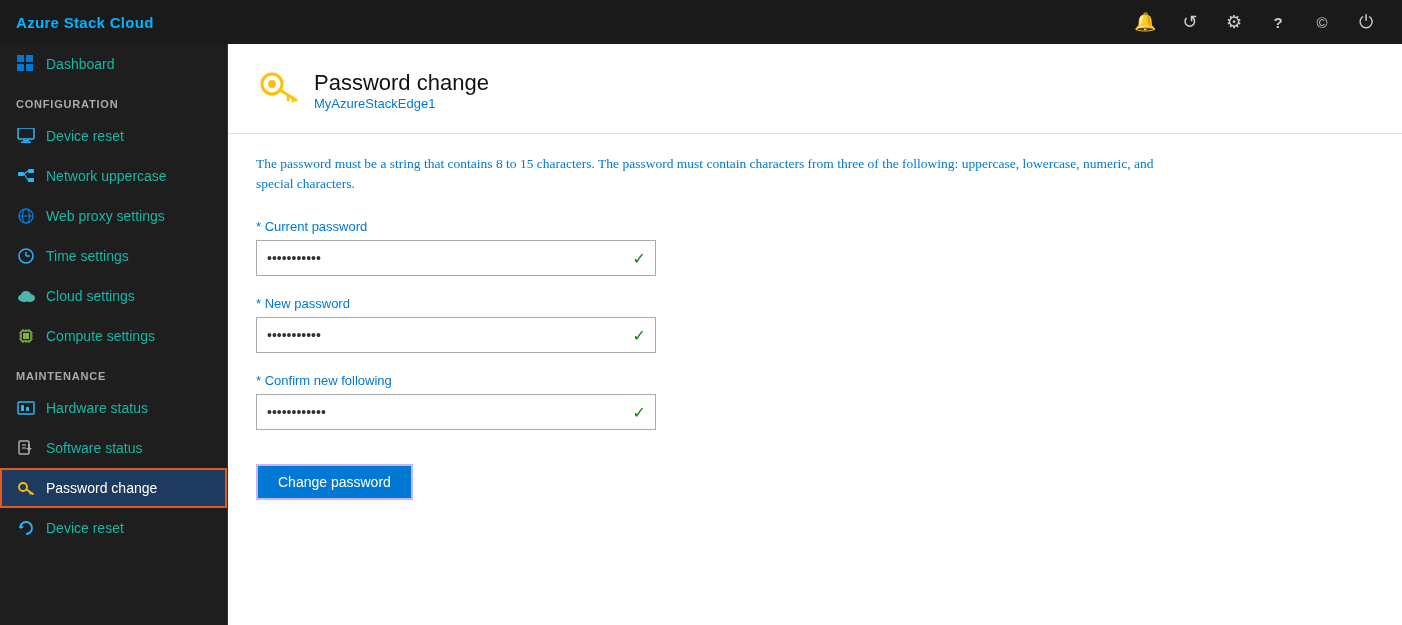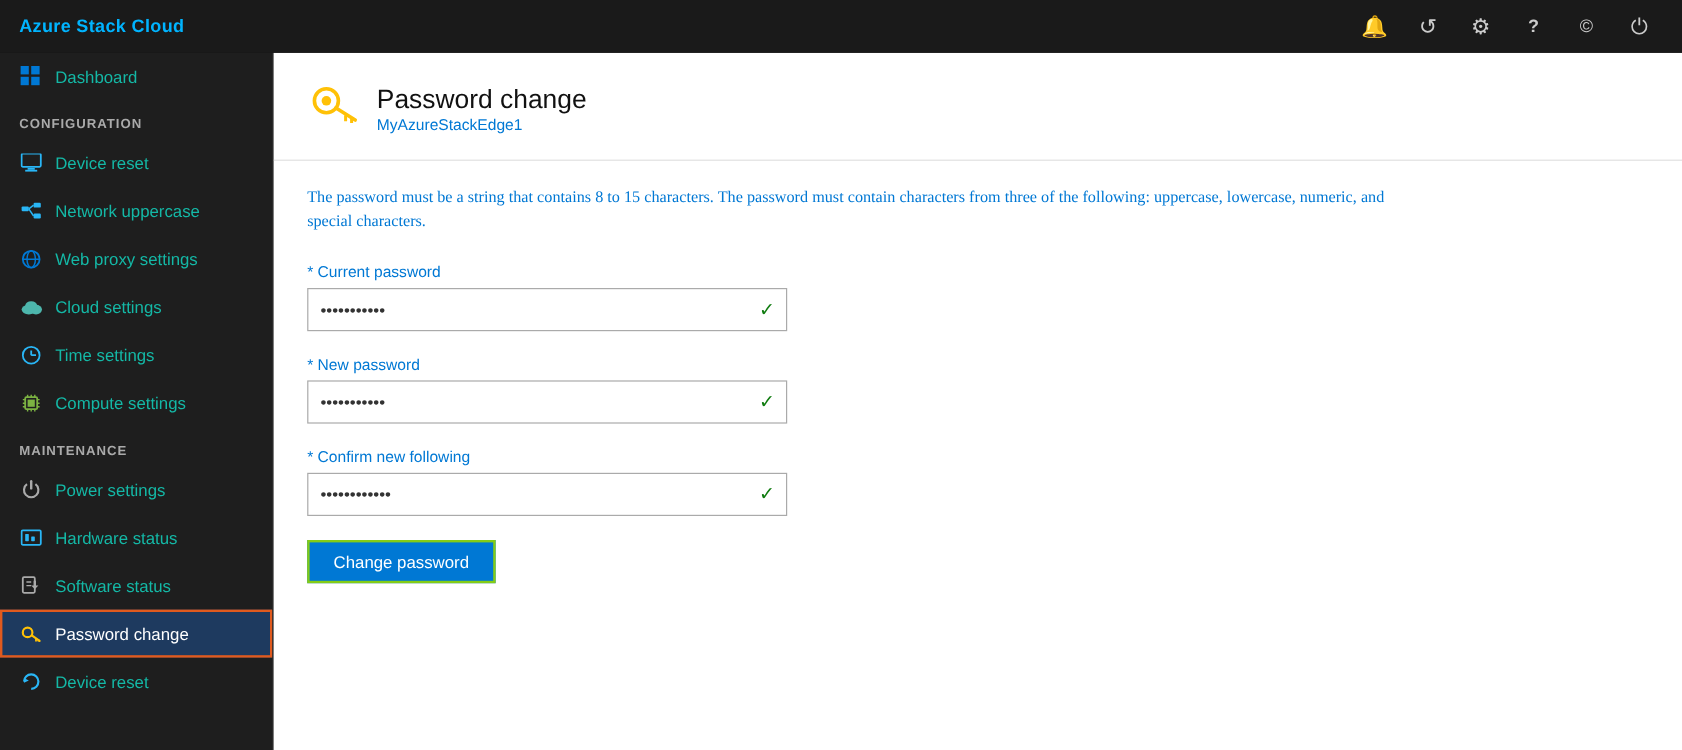--- a/index.html
+++ b/index.html
@@ -152,24 +152,25 @@
       position: absolute;
       right: 10px;
       top: 50%;
       transform: translateY(-50%);
       color: #107c10;
       font-size: 16px;
     }
     .change-password-btn {
       background: #0078d4;
       color: #fff;
-      border: 2px solid #84cc16;
+      border: 2px solid #c4b5fd;
       padding: 8px 20px;
       font-size: 14px;
       cursor: pointer;
+      margin-top: 14px;
     }
 
     
     .sidebar::-webkit-scrollbar { width: 4px; }
     .sidebar::-webkit-scrollbar-thumb { background: #444; }
   </style>
 </head>
 <body>
 
 <div class="topbar">
@@ -229,37 +230,37 @@
         <svg width="18" height="18" viewBox="0 0 18 18">
             <circle cx="9" cy="9" r="7" fill="none" stroke="#0078d4" stroke-width="1.5"></circle>
             <ellipse cx="9" cy="9" rx="3.5" ry="7" fill="none" stroke="#0078d4" stroke-width="1.2"></ellipse>
             <line x1="2" y1="9" x2="16" y2="9" stroke="#0078d4" stroke-width="1.2"></line>
           </svg>
       </div>
       <span>Web proxy settings</span>
     </div>
     <div class="sidebar-item">
       <div class="sidebar-icon">
+        <svg width="18" height="18" viewBox="0 0 18 18">
+            <circle cx="9" cy="9" r="7" fill="none" stroke="#29b6f6" stroke-width="1.5"></circle>
+            <line x1="9" y1="5" x2="9" y2="9" stroke="#29b6f6" stroke-width="1.5"></line>
+            <line x1="9" y1="9" x2="13" y2="9" stroke="#29b6f6" stroke-width="1.5"></line>
+          </svg>
+      </div>
+      <span>Time settings</span>
+    </div>
+    <div class="sidebar-item">
+      <div class="sidebar-icon">
         <svg width="20" height="14" viewBox="0 0 20 14">
             <ellipse cx="8" cy="9" rx="6" ry="4" fill="#4db6ac"></ellipse>
             <ellipse cx="14" cy="9" rx="5" ry="4" fill="#4db6ac"></ellipse>
             <ellipse cx="10" cy="6" rx="5" ry="4" fill="#4db6ac"></ellipse>
           </svg>
       </div>
       <span>Cloud settings</span>
-    </div>
-    <div class="sidebar-item">
-      <div class="sidebar-icon">
-        <svg width="18" height="18" viewBox="0 0 18 18">
-            <circle cx="9" cy="9" r="7" fill="none" stroke="#29b6f6" stroke-width="1.5"></circle>
-            <line x1="9" y1="5" x2="9" y2="9" stroke="#29b6f6" stroke-width="1.5"></line>
-            <line x1="9" y1="9" x2="13" y2="9" stroke="#29b6f6" stroke-width="1.5"></line>
-          </svg>
-      </div>
-      <span>Time settings</span>
     </div>
     <div class="sidebar-item">
       <div class="sidebar-icon">
         <svg width="18" height="18" viewBox="0 0 18 18">
             <rect x="4" y="4" width="10" height="10" rx="1" fill="none" stroke="#7cb342" stroke-width="1.5"></rect>
             <rect x="6" y="6" width="6" height="6" fill="#7cb342"></rect>
             <line x1="6" y1="2" x2="6" y2="4" stroke="#7cb342" stroke-width="1.2"></line>
             <line x1="9" y1="2" x2="9" y2="4" stroke="#7cb342" stroke-width="1.2"></line>
             <line x1="12" y1="2" x2="12" y2="4" stroke="#7cb342" stroke-width="1.2"></line>
             <line x1="6" y1="14" x2="6" y2="16" stroke="#7cb342" stroke-width="1.2"></line>
@@ -273,29 +274,20 @@
             <line x1="14" y1="12" x2="16" y2="12" stroke="#7cb342" stroke-width="1.2"></line>
           </svg>
       </div>
       <span>Compute settings</span>
     </div>
 
     <div class="sidebar-section-label">MAINTENANCE</div>
 
     <div class="sidebar-item">
       <div class="sidebar-icon">
-        <svg width="18" height="18" viewBox="0 0 18 18">
-            <path d="M9 2 v6" stroke="#aaa" stroke-width="2" stroke-linecap="round"></path>
-            <path d="M5.5 4.5 A6 6 0 1 0 12.5 4.5" fill="none" stroke="#aaa" stroke-width="1.8"></path>
-          </svg>
-      </div>
-      <span>Power settings</span>
-    </div>
-    <div class="sidebar-item">
-      <div class="sidebar-icon">
         <svg width="18" height="16" viewBox="0 0 18 16">
             <rect x="1" y="2" width="16" height="12" rx="1" fill="none" stroke="#29b6f6" stroke-width="1.5"></rect>
             <rect x="4" y="5" width="3" height="6" rx="0.5" fill="#29b6f6"></rect>
             <rect x="9" y="7" width="3" height="4" rx="0.5" fill="#29b6f6"></rect>
           </svg>
       </div>
       <span>Hardware status</span>
     </div>
     <div class="sidebar-item">
       <div class="sidebar-icon">

